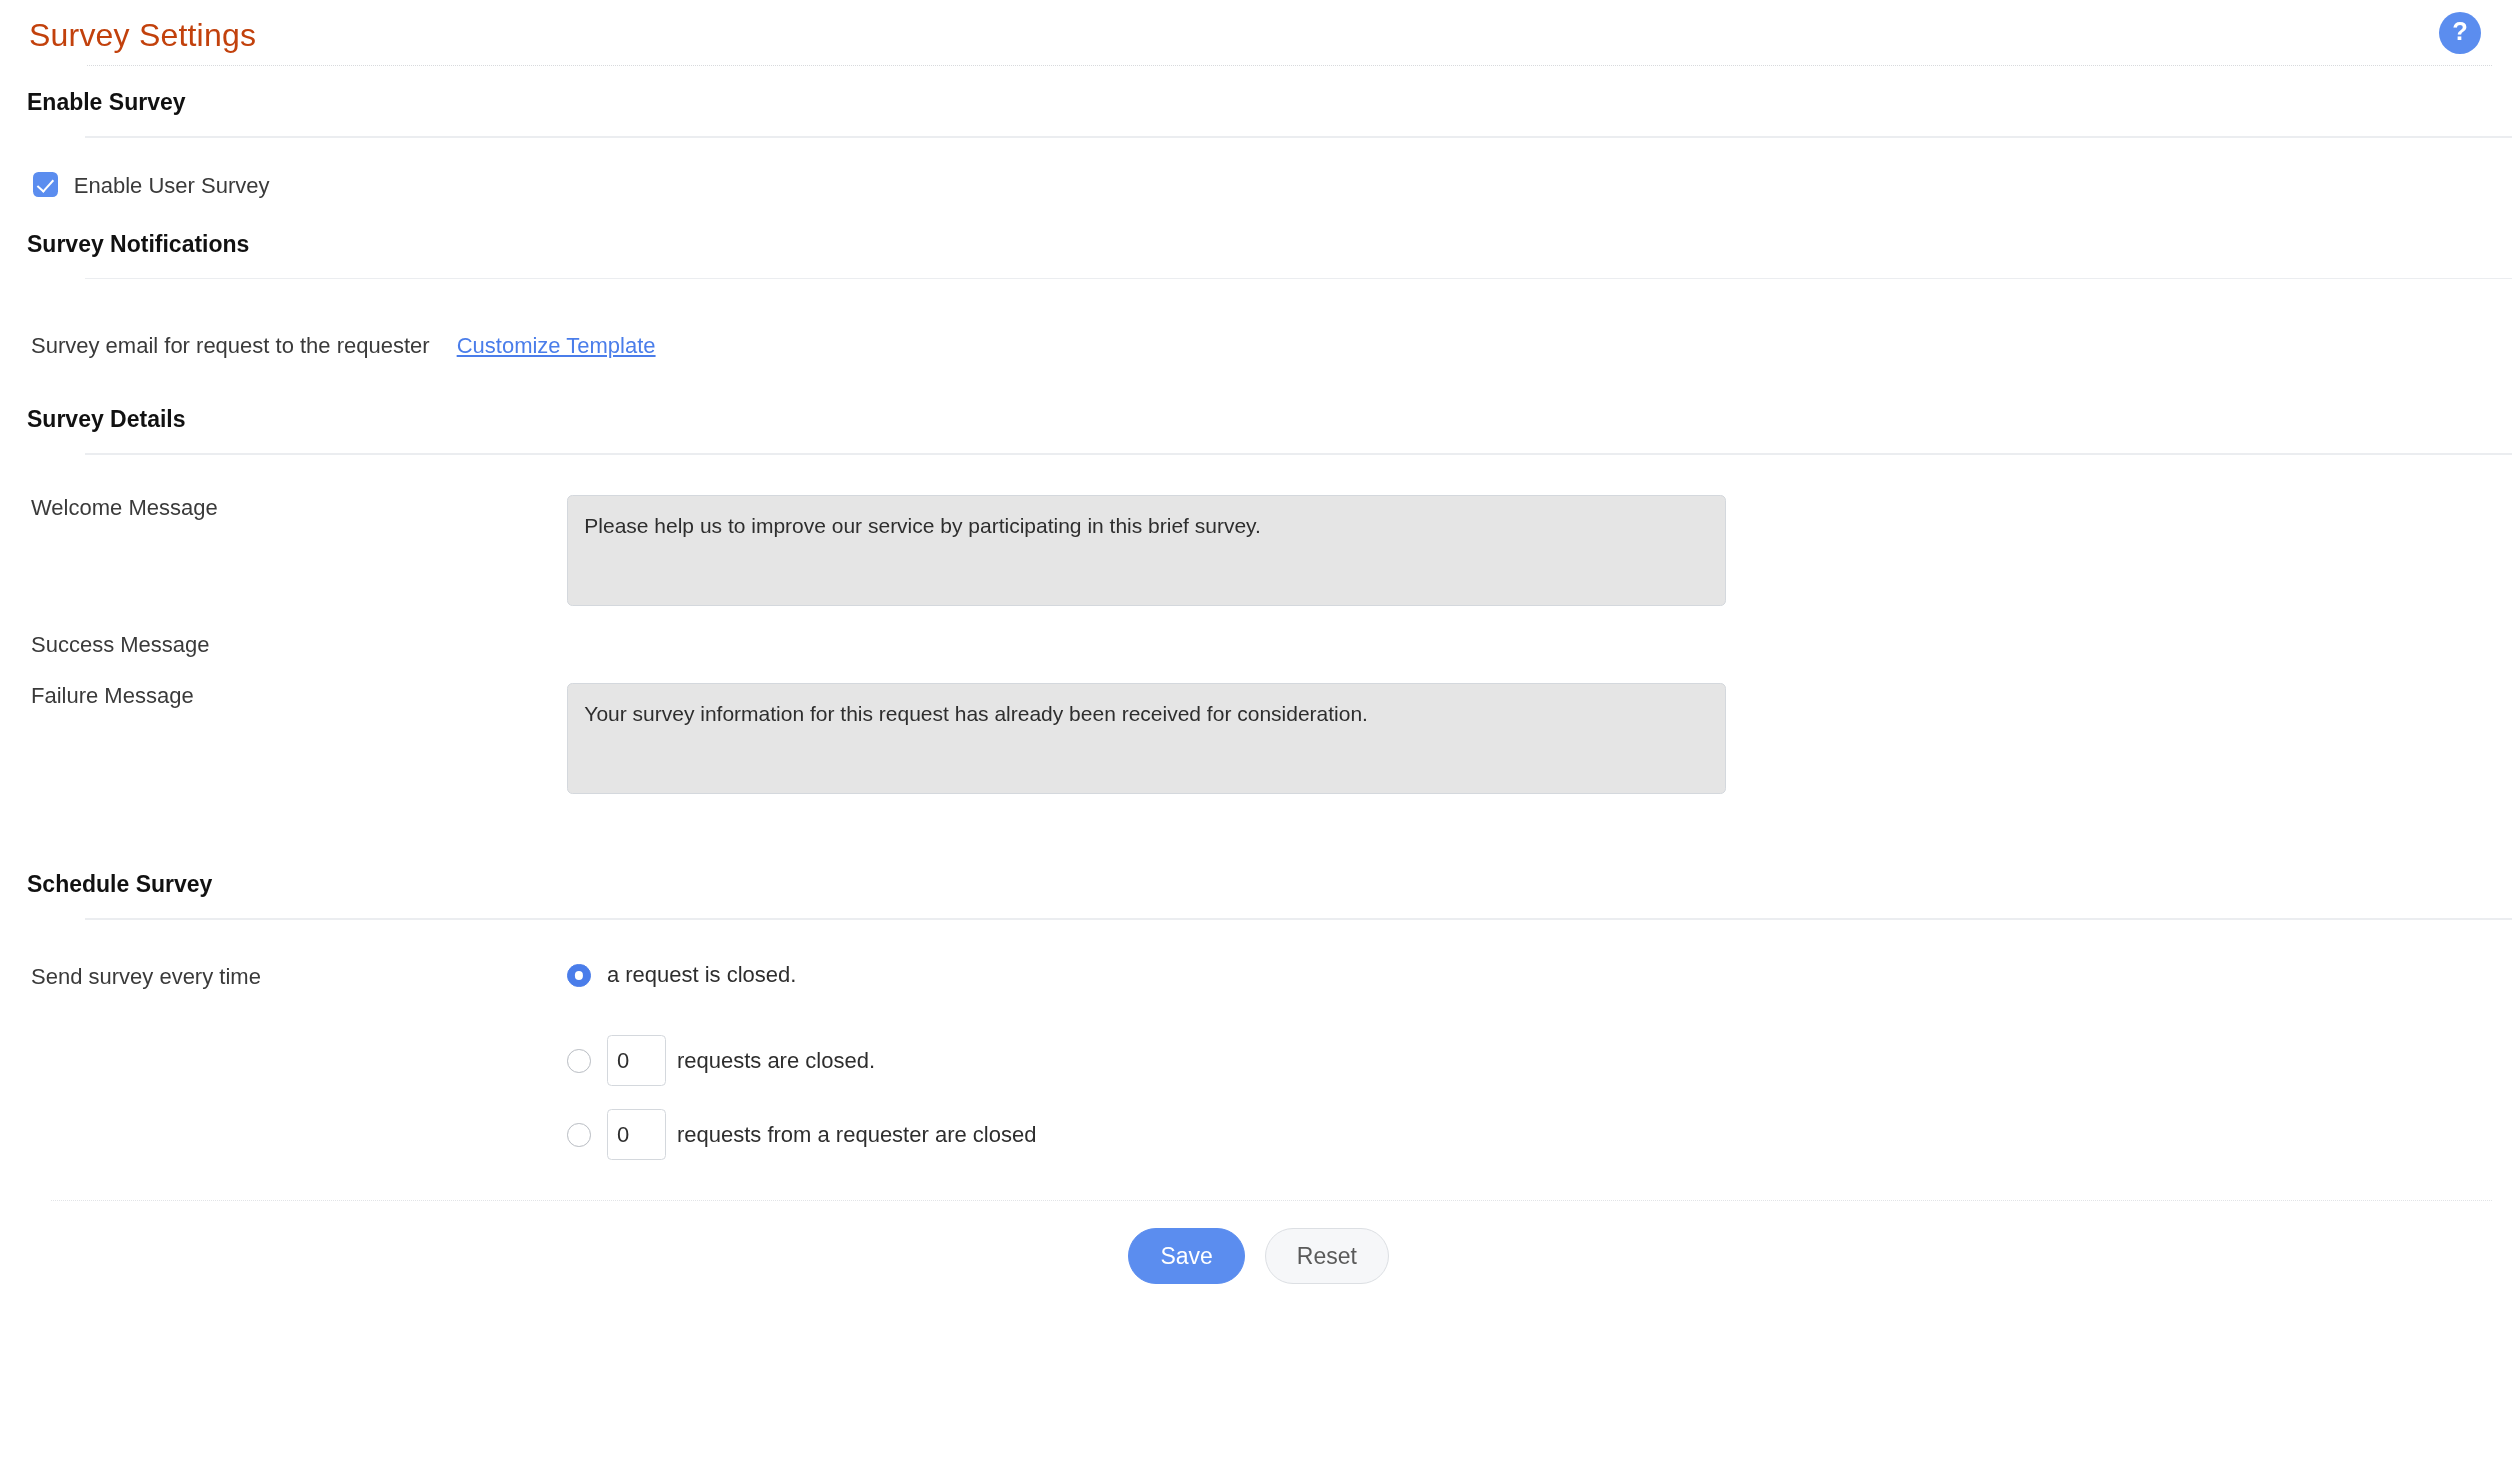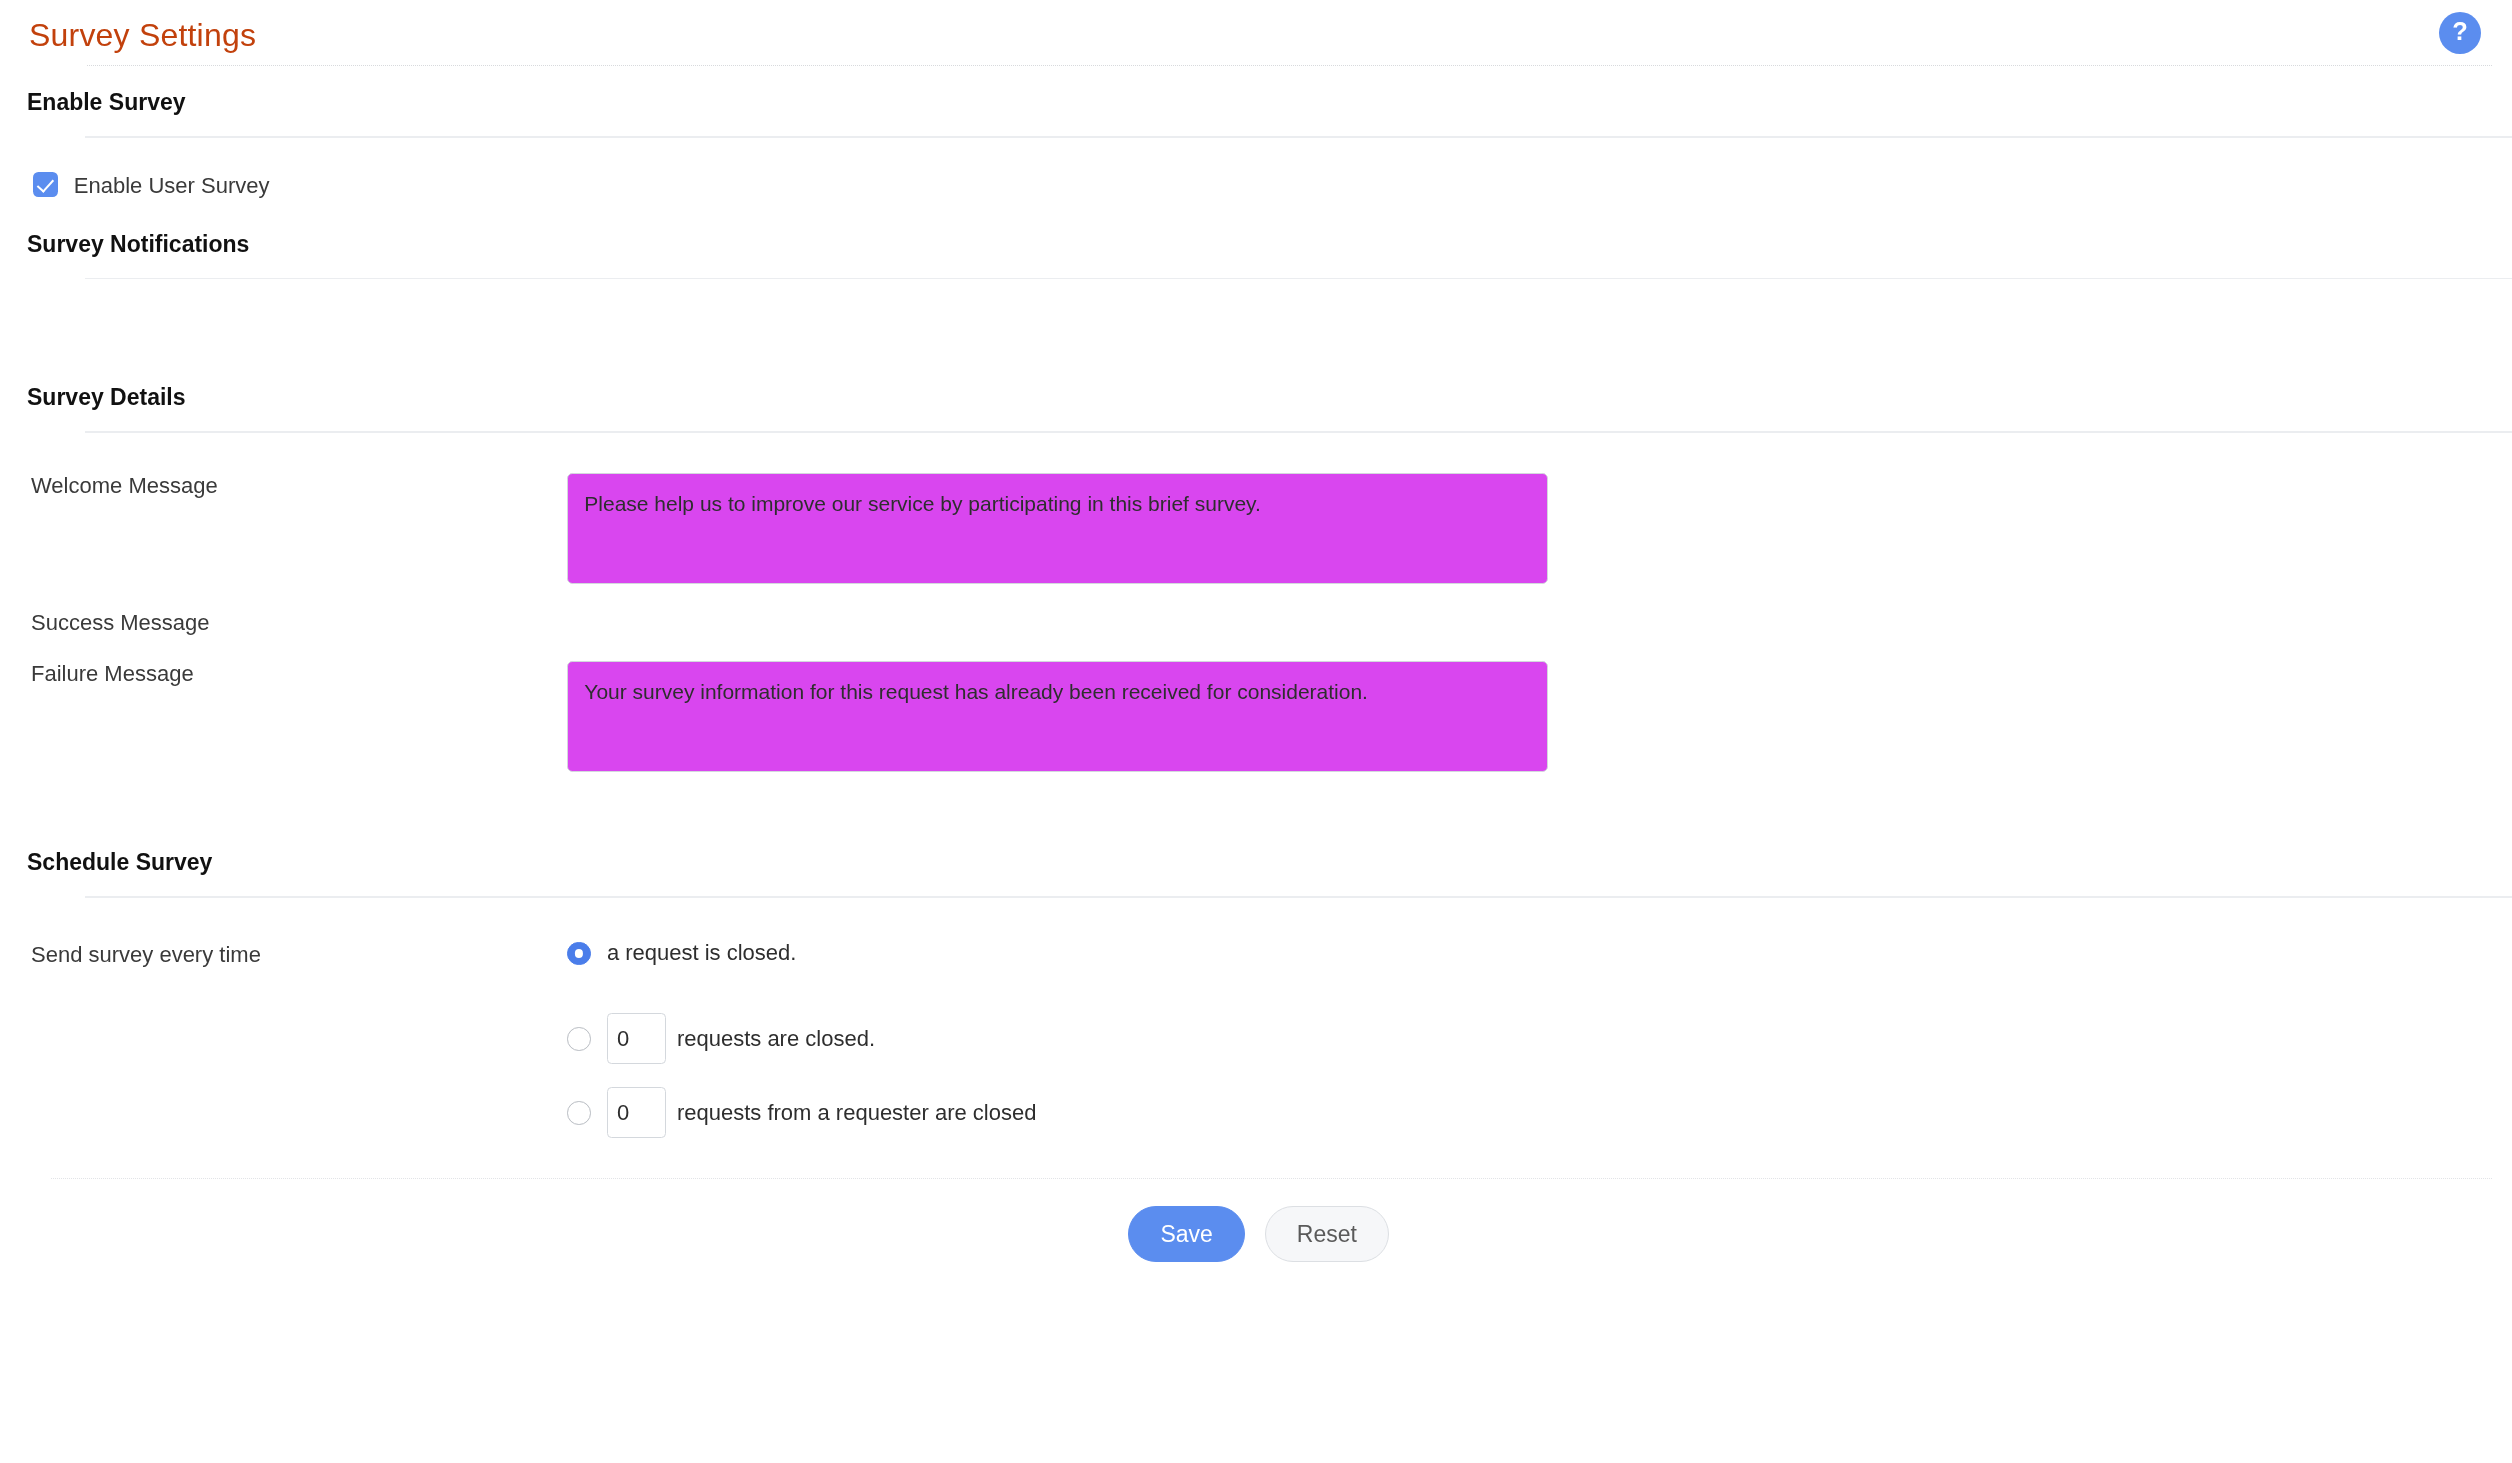--- a/index.html
+++ b/index.html
@@ -150,25 +150,25 @@
     font-size: 22px;
     color: #4a7dea;
     text-decoration: underline;
     margin-left: 27px;
     cursor: pointer;
     line-height: 1;
   }
 
   
   .textarea {
-    width: 981px;
+    width: 1159px;
     height: 111px;
     border: 1.8px solid #d4d8dd;
     border-radius: 5.4px;
-    background: #d946ef;
+    background: #e5e5e5;
     font-family: "Liberation Sans", sans-serif;
     font-size: 21px;
     color: #2e2e2e;
     padding: 15.4px 16.3px;
     resize: none;
     outline: none;
     line-height: 1.35;
     overflow: hidden;
     display: block;
   }
@@ -284,20 +284,24 @@
     <span class="checkbox"></span>
     <span class="checkbox-label">Enable User Survey</span>
   </div>
 
   <div style="height:36px"></div>
   <h2 class="section-heading">Survey Notifications</h2>
   <div style="height:22px"></div>
   <div class="section-rule"></div>
 
   <div style="height:56px"></div>
+  <div class="notif-row">
+    <span class="notif-text">Survey email for request to the requester</span>
+    <a class="link">Customize Template</a>
+  </div>
 
   <div style="height:51px"></div>
   <h2 class="section-heading">Survey Details</h2>
   <div style="height:22px"></div>
   <div class="section-rule"></div>
 
   <div style="height:40px"></div>
   <div class="field-row">
     <div class="field-label">Welcome Message</div>
     <textarea class="textarea" style="">Please help us to improve our service by participating in this brief survey.</textarea>

